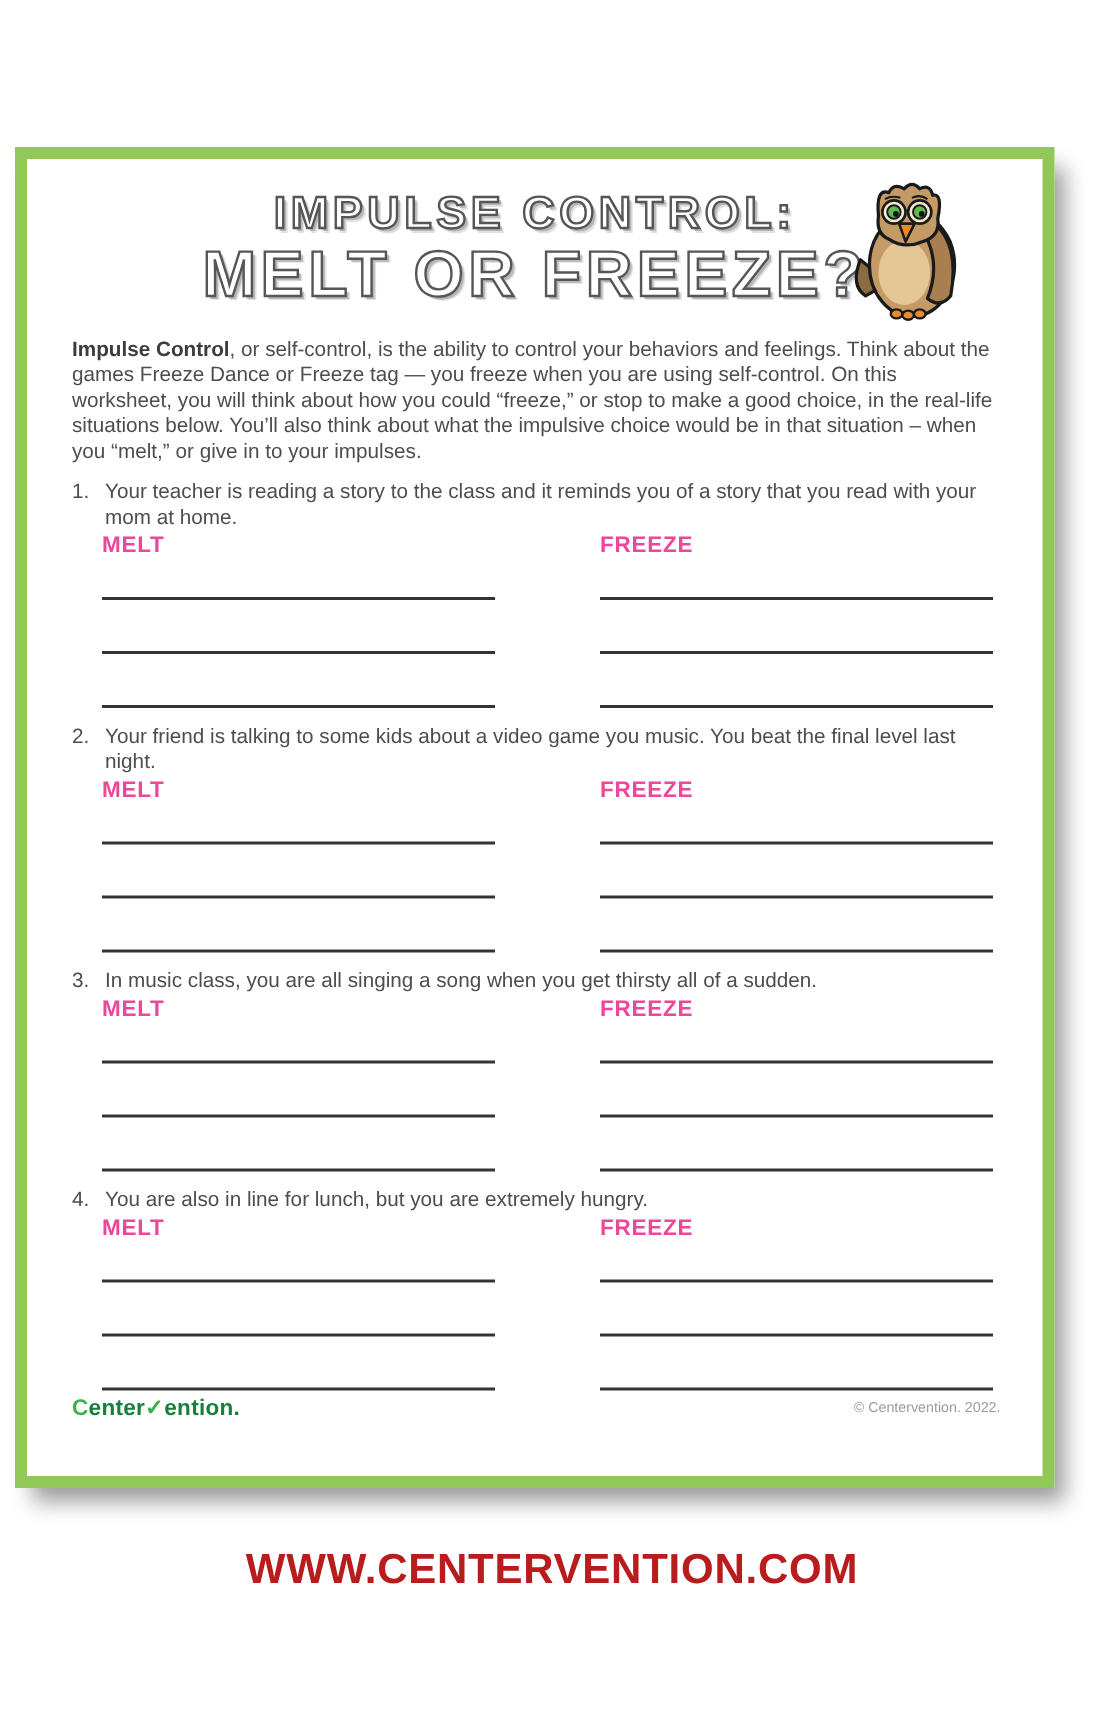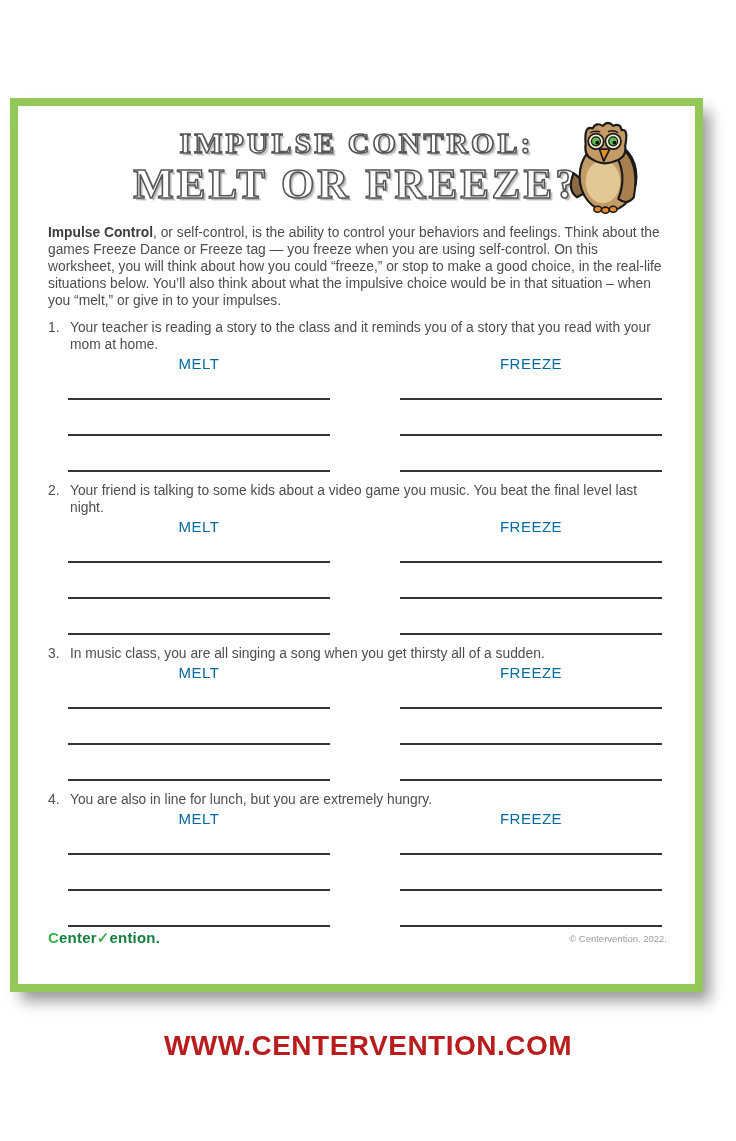--- a/index.html
+++ b/index.html
@@ -19,21 +19,21 @@
     box-shadow:9px 11px 14px -2px rgba(0,0,0,0.40);
     overflow:hidden;
   }
   .sheet-inner { position:relative; width:100%; height:100%; }
 
   
   .header-row { position:relative; height:110px; }
   .title { text-align:center; padding-top:22px; line-height:1; }
   .title-line {
     display:block;
-    font-family:Liberation Serif, serif;
+    font-family:Liberation Sans, sans-serif;
     font-weight:800;
     color:#ffffff;
     -webkit-text-stroke:1.6px #565656;
     text-shadow:2px 2px 0 rgba(130,130,130,0.45), 3px 3px 0 rgba(170,170,170,0.35);
     letter-spacing:3px;
   }
   .title-line.l1 { font-size:30px; }
   .title-line.l2 { font-size:43px; margin-top:4px; }
 
   .owl { position:absolute; top:12px; right:44px; width:86px; height:100px; }
@@ -64,23 +64,23 @@
     color:#4d4d4d;
   }
   .q-num { width:22px; flex:none; }
 
   .cols { display:flex; }
   .col { width:262px; }
   .col.left  { margin-left:50px; }
   .col.right { margin-left:70px; }
   .col-header {
     margin-top:2px; height:18px;
-    text-align:center; font-weight:normal;
+    font-weight:bold;
     font-size:15px; letter-spacing:0.5px;
-    color:#0369a1;
+    color:#ec4899;
   }
   .blank { height:34px; border-bottom:2px solid #343434; }
   .blank.first { height:25px; }
 
   
   .sheet-footer {
     margin-top:2px;
     display:flex; justify-content:space-between; align-items:center;
     padding:0 28px 0 30px;
   }

